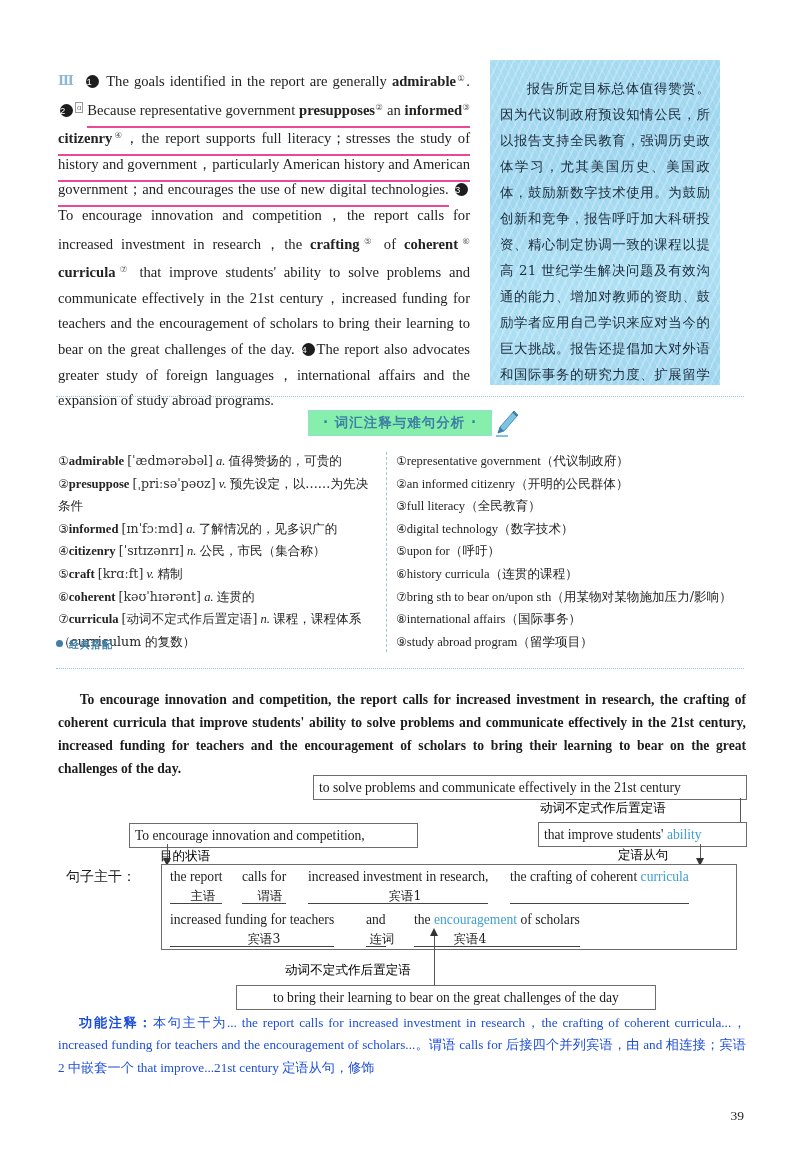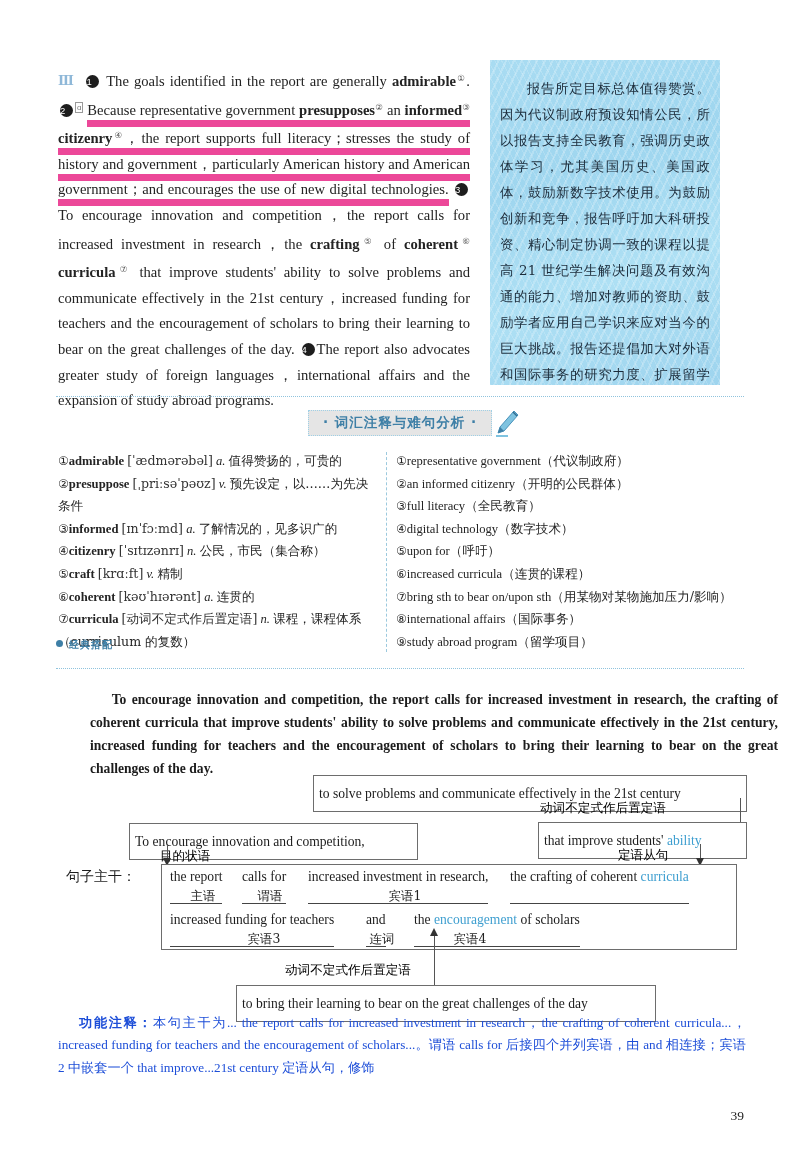--- a/index.html
+++ b/index.html
@@ -63,22 +63,22 @@
   .supbox {
     font-size: 8px;
     vertical-align: 5px;
     color: #7a7a7a;
     border: 1px solid #9a9a9a;
     padding: 0 1px;
     font-family: "Liberation Sans", sans-serif;
   }
   .b { font-weight: bold; }
   .u {
-    border-bottom: 7px solid #ec4899;
-    padding-bottom: 2px;
+    border-bottom: 2px solid #ec4899;
+    padding-bottom: 8px;
     margin-top: 8px;
   }
 
   
   .trans-box {
     position: absolute;
     left: 490px;
     top: 60px;
     width: 230px;
     height: 325px;
@@ -121,21 +121,21 @@
   .sec-title {
     display: inline-block;
     position: relative;
     padding: 3px 14px;
     border: 1.4px dotted #9fd0e6;
     font-family: "DejaVu Sans", sans-serif;
     font-size: 13.5px;
     font-weight: bold;
     color: #3e7fa6;
     letter-spacing: 1px;
-    background: #e5e5e5;
+    background: #86efac;
   }
   .pen-icon {
     position: absolute;
     left: 494px;
     top: 409px;
     width: 26px;
     height: 30px;
   }
 
   
@@ -195,39 +195,38 @@
     left: 58px;
     top: 688px;
     width: 688px;
     font-size: 13.6px;
     line-height: 23px;
     font-weight: bold;
     text-align: justify;
     text-align-last: left;
     text-indent: 1.6em;
     color: #1c1c1c;
-    margin-left: 32px;
   }
 
   
   .diagram {
     position: absolute;
     left: 0;
     top: 770px;
     width: 800px;
     height: 240px;
   }
   .dbox {
     position: absolute;
     border: 1.2px solid #6d6d6d;
     box-sizing: border-box;
     background: #fff;
     font-size: 13.6px;
     line-height: 19px;
-    padding: 8px 5px;
+    padding: 2px 5px;
     white-space: nowrap;
     color: #1c1c1c;
   }
   .dlabel {
     position: absolute;
     font-family: "DejaVu Serif", serif;
     font-size: 12.6px;
     color: #000000;
     white-space: nowrap;
     text-align: center;
@@ -405,21 +404,21 @@
       <div class="v-item">
         <span class="circ">③</span><span>full literacy</span><span class="cn">（全民教育）</span>
       </div>
       <div class="v-item">
         <span class="circ">④</span><span>digital technology</span><span class="cn">（数字技术）</span>
       </div>
       <div class="v-item">
         <span class="circ">⑤</span><span>upon for</span><span class="cn">（呼吁）</span>
       </div>
       <div class="v-item">
-        <span class="circ">⑥</span><span>increased curricula</span><span class="cn">（连贯的课程）</span>
+        <span class="circ">⑥</span><span>history curricula</span><span class="cn">（连贯的课程）</span>
       </div>
       <div class="v-item">
         <span class="circ">⑦</span><span>bring sth to bear on/upon sth</span><span class="cn">（用某物对某物施加压力/影响）</span>
       </div>
       <div class="v-item">
         <span class="circ">⑧</span><span>international affairs</span><span class="cn">（国际事务）</span>
       </div>
       <div class="v-item">
         <span class="circ">⑨</span><span>study abroad program</span><span class="cn">（留学项目）</span>
       </div>
@@ -472,21 +471,21 @@
 
   <div class="tcell" style="left:366px; top:912px;"><span class="term">and</span></div>
   <div class="trole" style="left:362px; top:931px; width:40px;">连词</div>
 
   <div class="tcell" style="left:414px; top:912px;"><span class="term">the <span class="blue-word">encouragement</span> of scholars</span></div>
   <div class="trole" style="left:440px; top:931px; width:60px;">宾语4</div>
 
   <div class="vline" style="left:434px; top:935px; height:62px;"></div>
   <div class="arrow-up" style="left:430px; top:928px;"></div>
   <div class="dlabel" style="left:285px; top:962px;">动词不定式作后置定语</div>
-  <div class="dbox" style="left:236px; top:985px; width:420px;">to bring their learning to bear on the great challenges of the day</div>
+  <div class="dbox" style="left:236px; top:985px; width:420px;text-align:center;">to bring their learning to bear on the great challenges of the day</div>
 
   <div class="note">
     <span class="lead">功能注释：</span><span>本句主干为... the report calls for increased investment in research，the crafting of coherent curricula...，increased funding for teachers and the encouragement of scholars...。谓语 calls for 后接四个并列宾语，由 and 相连接；宾语 2 中嵌套一个 that improve...21st century 定语从句，修饰</span>
   </div>
 
   <div class="page-num">39</div>
 
 </div>
 
 </body></html>

